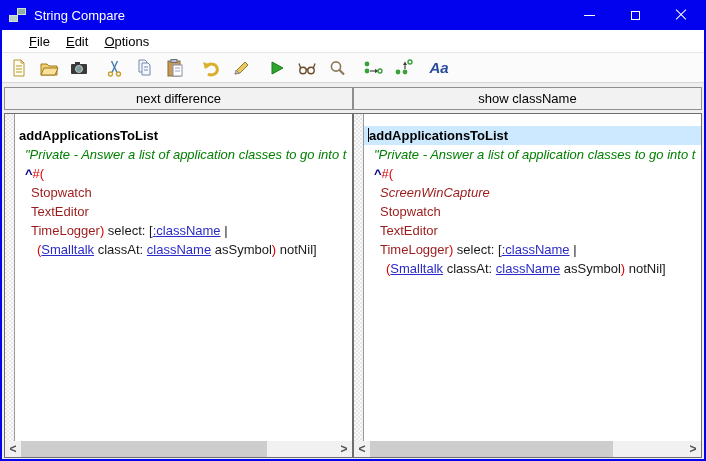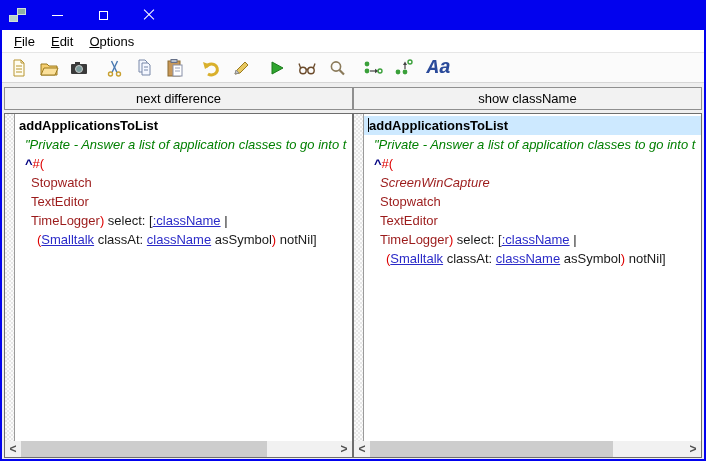--- a/index.html
+++ b/index.html
@@ -19,44 +19,44 @@
   .win-btn { width:46px; height:30px; display:flex; align-items:center; justify-content:center; flex:0 0 auto; cursor:default; }
   .glyph-min { width:11px; height:1px; background:#fff; }
   .glyph-max { width:9px; height:9px; border:1px solid #fff; }
   .glyph-close { position:relative; width:12px; height:12px; }
   .glyph-close::before, .glyph-close::after {
     content:""; position:absolute; left:-1px; top:5px; width:14px; height:1px; background:#fff;
   }
   .glyph-close::before { transform:rotate(45deg); }
   .glyph-close::after  { transform:rotate(-45deg); }
   
-  .menubar { background:#fff; height:22px; display:flex; align-items:center; font-size:13px; color:#000; padding-left:4px; flex:0 0 auto; }
+  .menubar { background:#fff; height:22px; display:flex; align-items:center; font-size:13px; color:#000; padding-left:19px; flex:0 0 auto; }
   .menu-item { padding:2px 8px; }
   .menu-item u { text-decoration:underline; }
   
   .toolbar { background:#FBFBFB; height:31px; border-top:1px solid #E6E6E6; border-bottom:1px solid #D6D6D6;
              display:flex; align-items:center; padding-left:6px; gap:8px; flex:0 0 auto; }
   .tool-btn { width:22px; height:22px; display:flex; align-items:center; justify-content:center; }
   .tool-btn.gap { margin-left:6px; }
-  .aa-text { font-family:Liberation Mono, monospace; font-style:italic; font-weight:bold; font-size:20px; color:#2A4A9A; }
+  .aa-text { font-family:Liberation Sans, sans-serif; font-style:italic; font-weight:bold; font-size:15px; color:#2A4A9A; }
   
   .client { flex:1 1 auto; background:#EFEFEF; display:flex; padding:4px 2px 1px 2px; min-height:0; }
   .pane { flex:1 1 0; display:flex; flex-direction:column; min-width:0; }
   .pane-header {
     height:23px; background:#F2F2F2; border:1px solid #8F8F8F; font-size:13px; color:#000;
     font-family:"Liberation Sans", sans-serif; margin-bottom:3px; flex:0 0 auto; width:100%;
   }
   .pane-frame { flex:1 1 auto; border:1px solid #6E6E6E; background:#fff; display:flex; flex-direction:column; min-height:0; }
   .pane-body { flex:1 1 auto; display:flex; min-height:0; }
   .checker {
     background-image: conic-gradient(#E7E7E7 25%, #FBFBFB 0 50%, #E7E7E7 0 75%, #FBFBFB 0);
     background-size:4px 4px;
   }
   .gutter { width:10px; flex:0 0 auto; border-right:1px solid #9A9A9A; }
-  .code { flex:1 1 auto; background:#fff; padding-top:2px; font-size:13px; line-height:19px;
+  .code { flex:1 1 auto; background:#fff; padding-top:12px; font-size:13px; line-height:19px;
           white-space:nowrap; overflow:hidden; cursor:text; }
   .code-line { height:19px; }
   .code-line.selected { background: var(--selection, #CDE9FF); }
   .caret { display:inline-block; width:1px; height:14px; background:#000; vertical-align:-2px; }
   .tok-method  { color:var(--c-method,#000); font-weight:bold; }
   .tok-comment { color:var(--c-comment,#007F00); font-style:italic; }
   .tok-return  { color:var(--c-return,#000080); font-weight:bold; }
   .tok-special { color:var(--c-special,#DE0000); }
   .tok-class   { color:var(--c-class,#9B1B1B); }
   .tok-var     { color:var(--c-var,#2B2BC8);text-decoration:underline; }
@@ -72,20 +72,21 @@
 </head>
 <body>
 
 <div class="window">
 
   <div class="titlebar">
     <div class="app-icon">
         <span class="r1"></span>
         <span class="r2"></span>
       </div>
+    <div class="title-text">String Compare</div>
     <div class="win-btn">
         <span class="glyph-min"></span>
       </div>
     <div class="win-btn">
         <span class="glyph-max"></span>
       </div>
     <div class="win-btn">
         <span class="glyph-close"></span>
       </div>
   </div>

